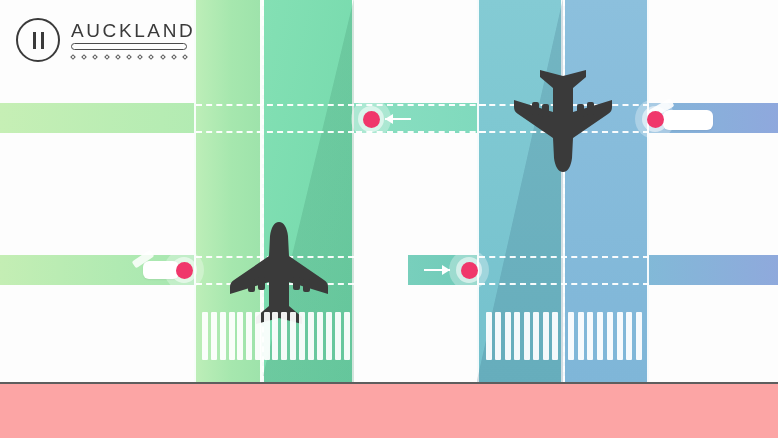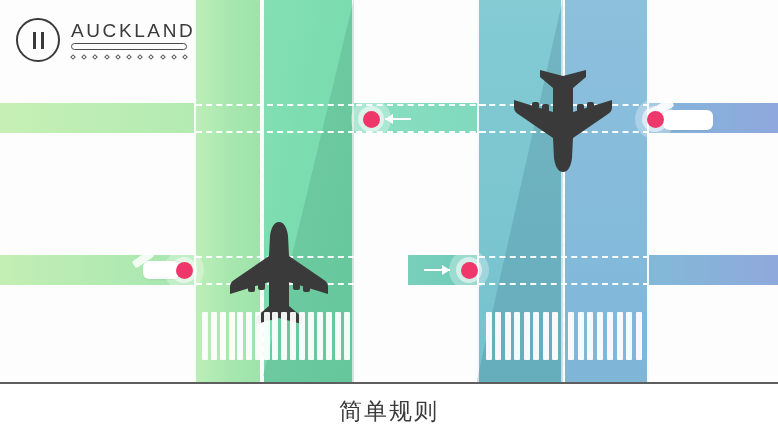--- a/index.html
+++ b/index.html
@@ -437,17 +437,14 @@
         <span class="d"></span>
           <span class="d"></span>
           <span class="d"></span>
         <span class="d"></span>
           <span class="d"></span>
       </div>
     </div>
   </div>
 
   <div id="divider"></div>
-  <div id="caption-bar">
-    <div id="caption">简单规则</div>
-  </div>
 
 </div>
 
 </body></html>

